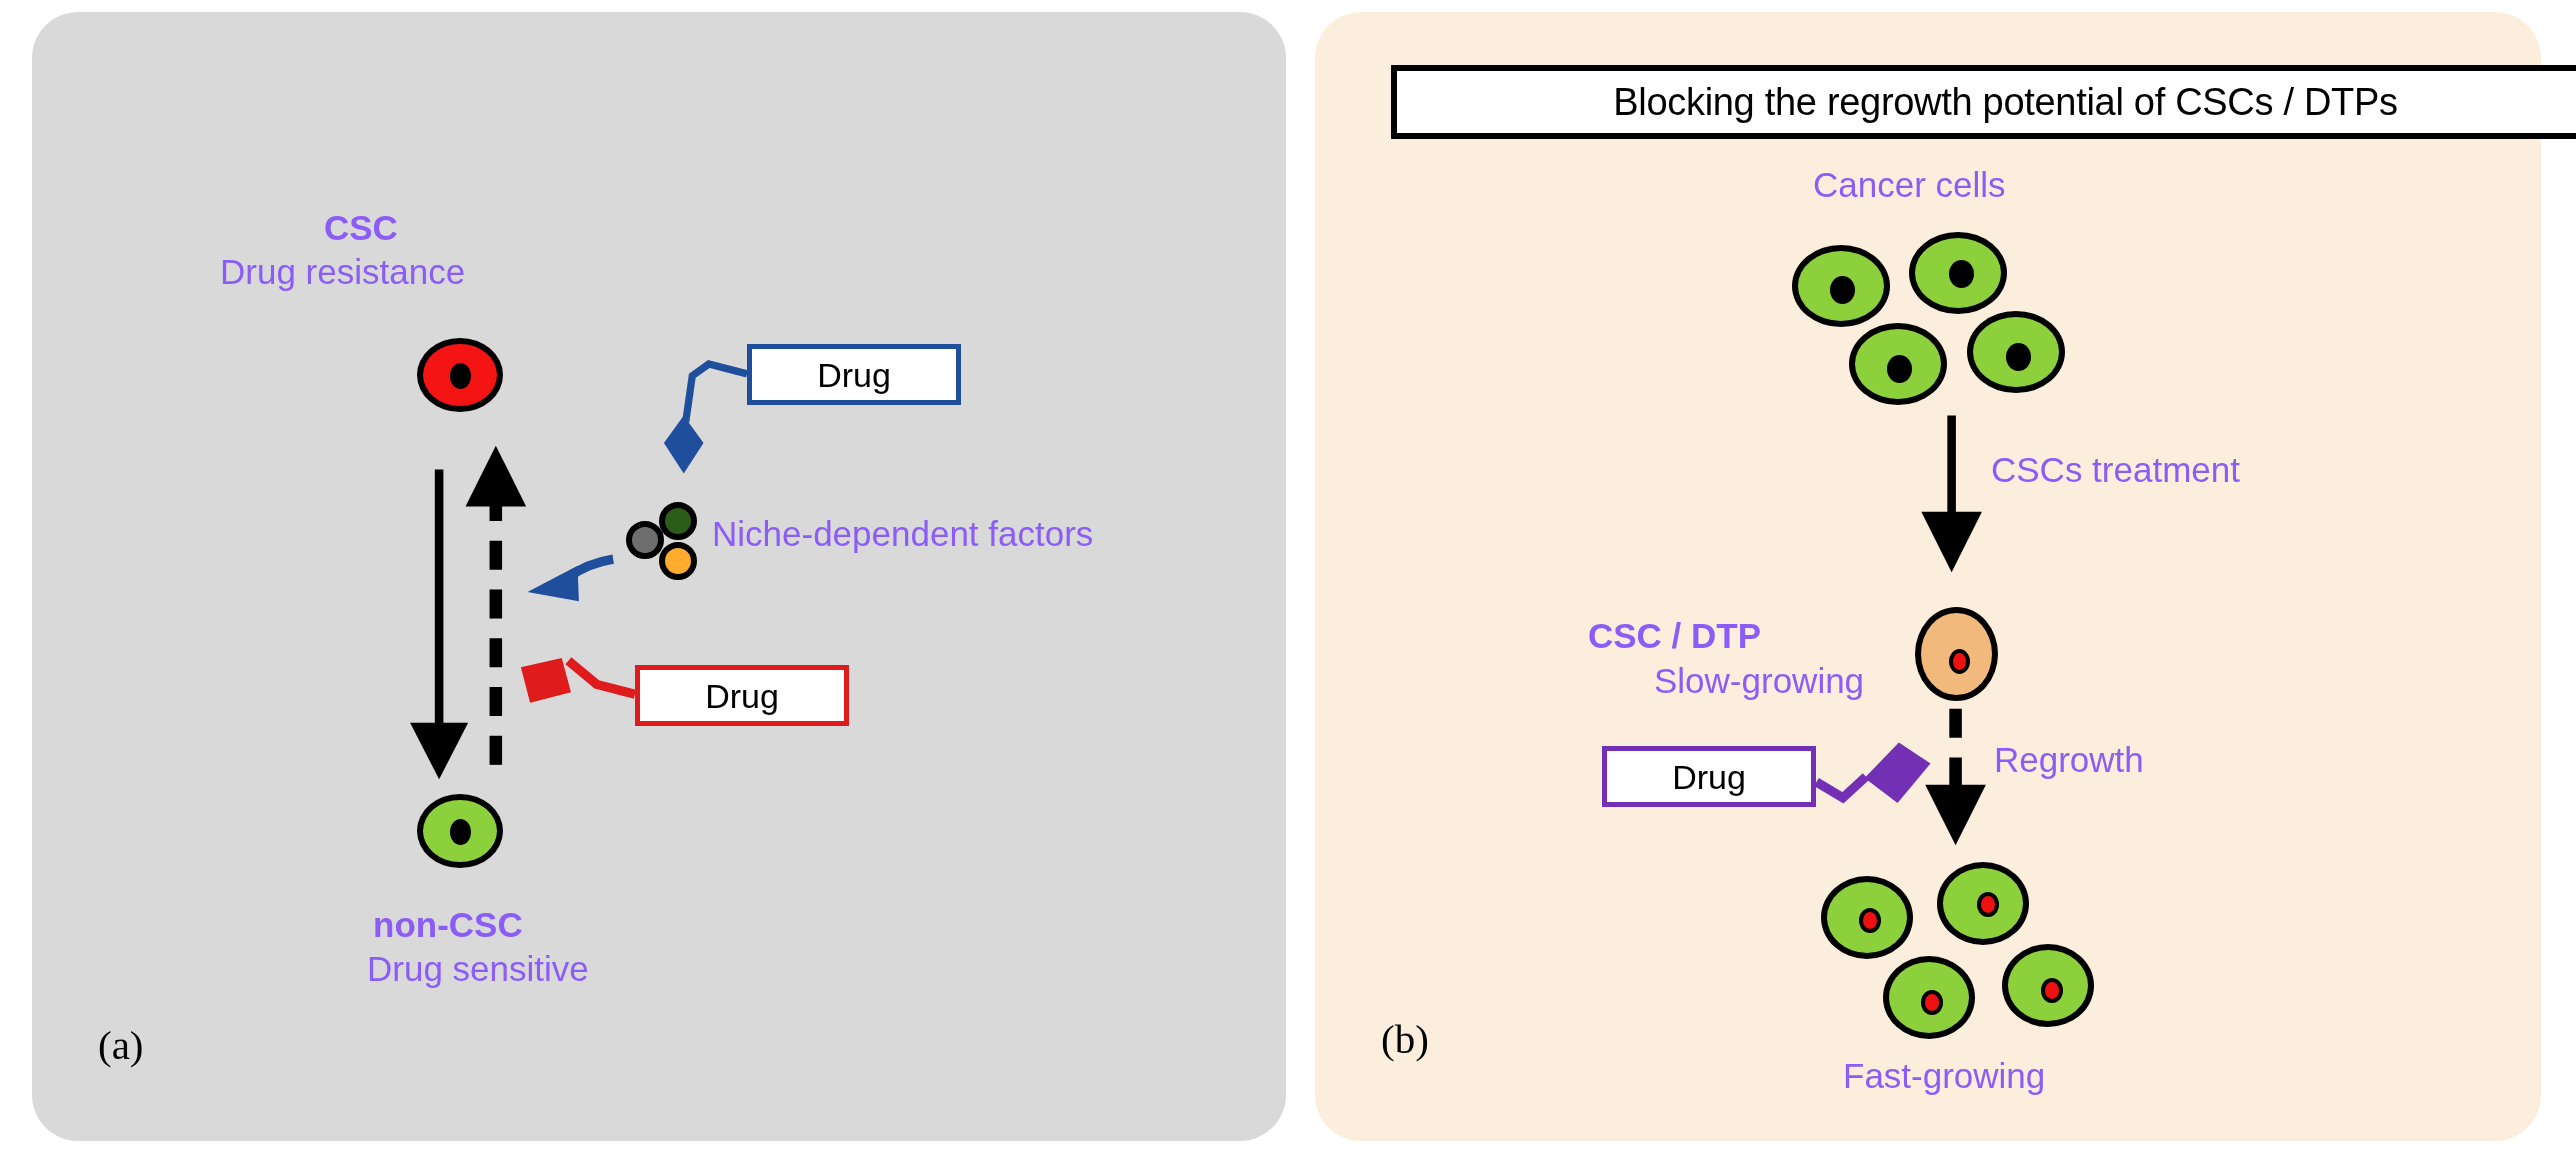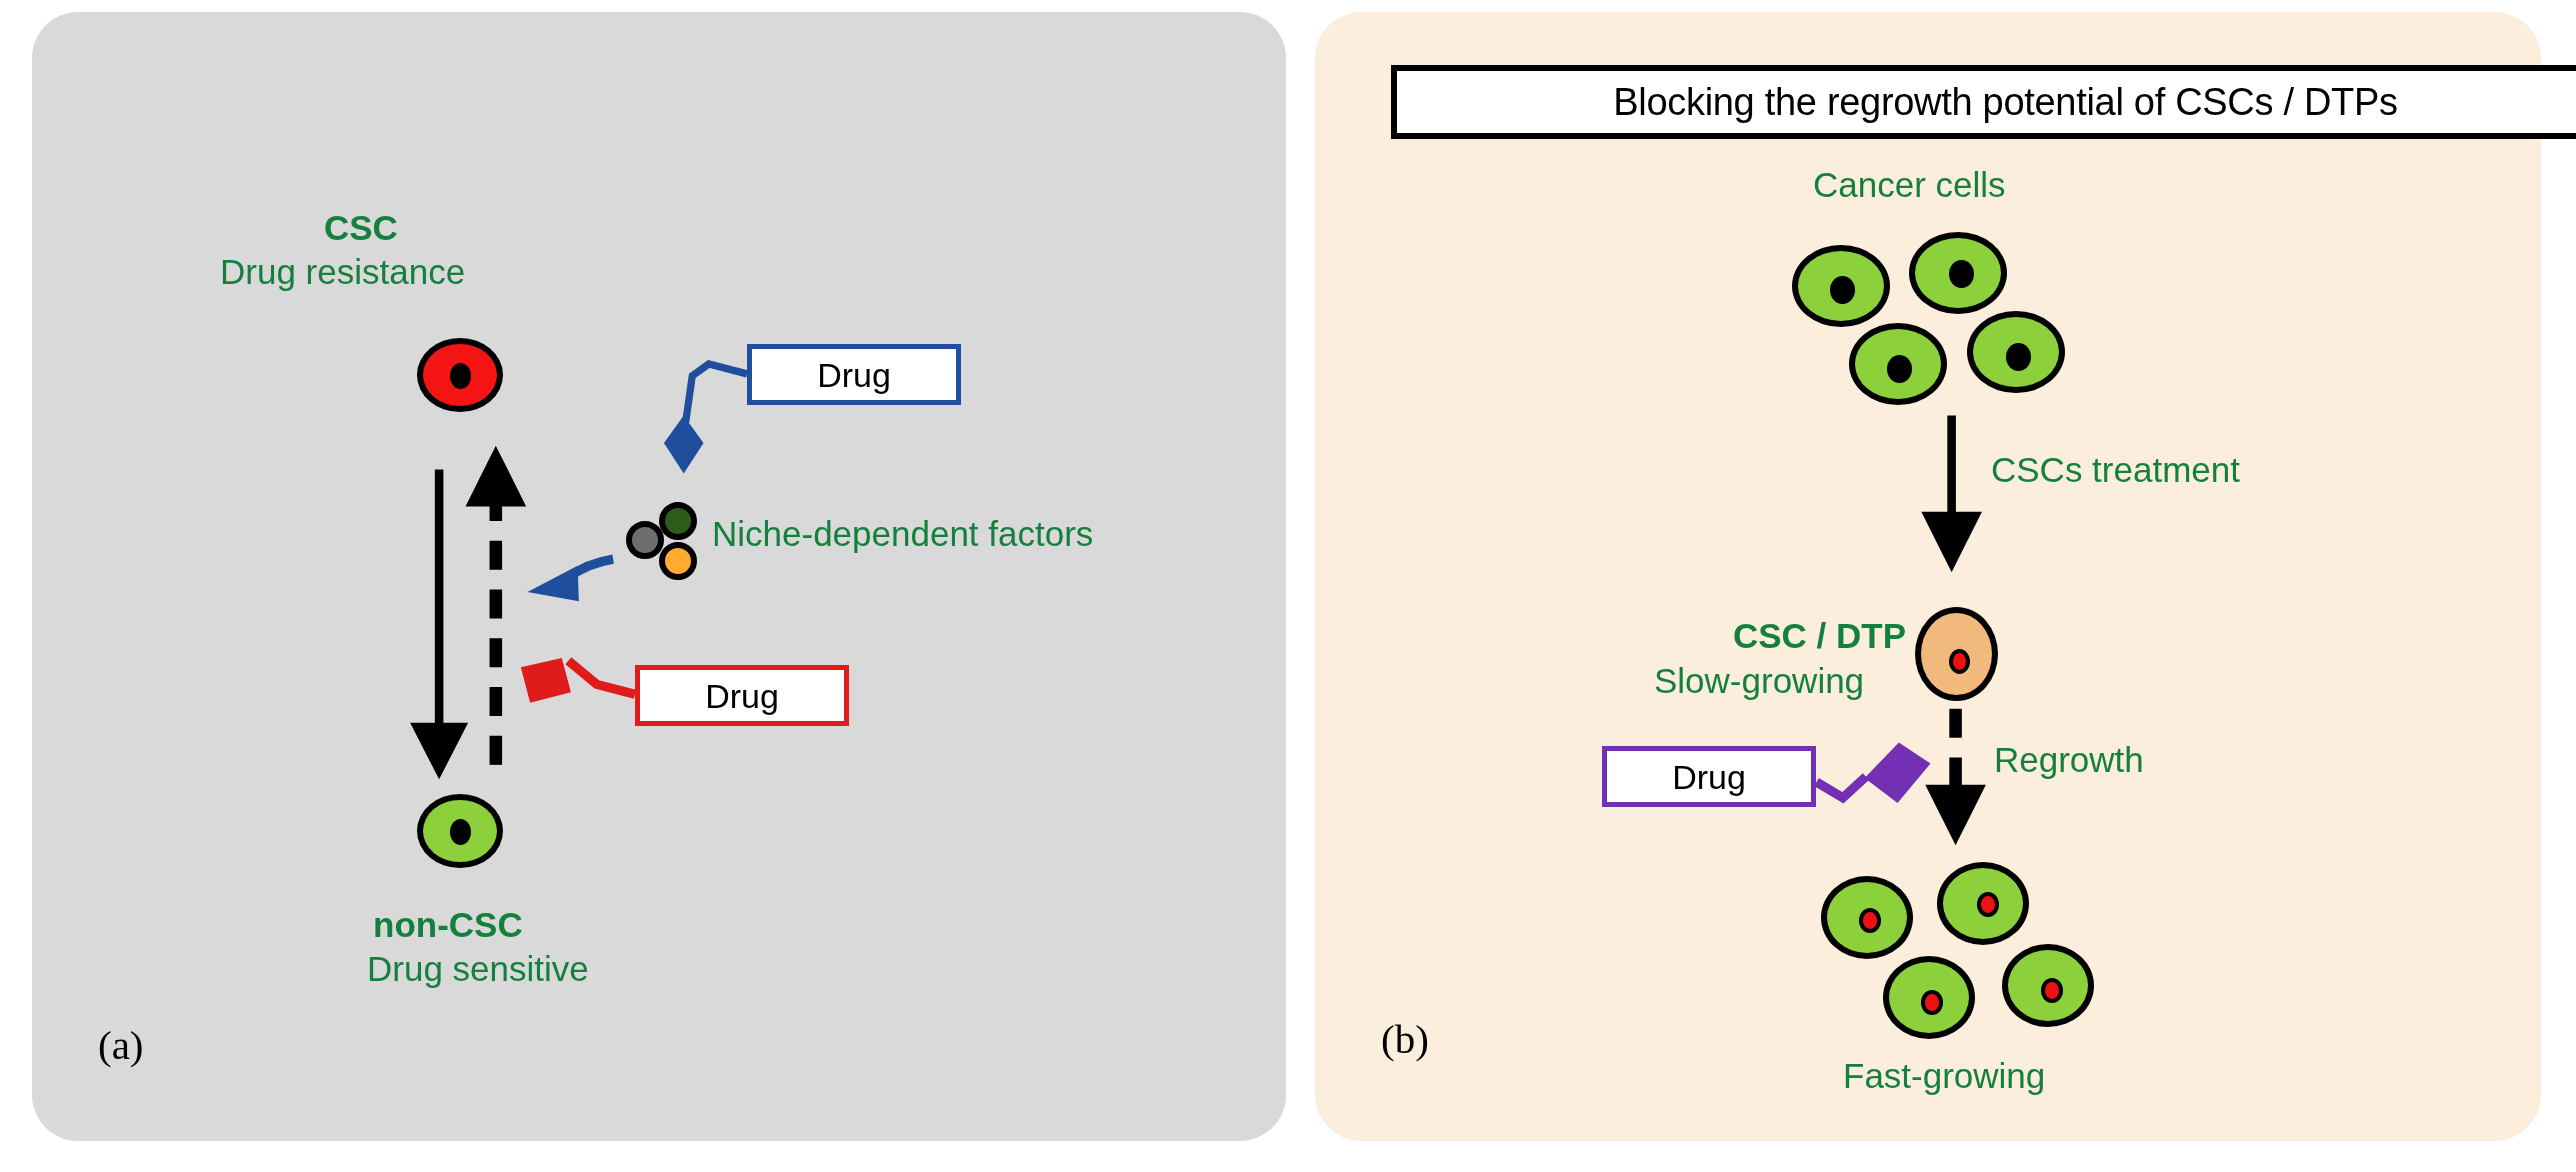--- a/index.html
+++ b/index.html
@@ -22,21 +22,21 @@
     box-sizing:border-box;
   }
   .title-box span{
     font-size:38px;font-weight:400;color:#000;letter-spacing:-0.3px;
     white-space:nowrap;line-height:1;
   }
   #title-a{left:99px;top:65px;width:1114px;height:74px;}
   #title-b{left:1391px;top:65px;width:1229px;height:74px;}
 
   
-  .lbl{position:absolute;white-space:nowrap;color:#15803d;line-height:1.05;}
+  .lbl{position:absolute;white-space:nowrap;color:#8b5cf6;line-height:1.05;}
   .lbl.bold{font-weight:bold;}
   .t53{font-size:35px;}
   .panel-tag{
     position:absolute;font-family:"Liberation Serif", serif;
     font-size:41px;color:#000;
   }
 
   
   .cell{position:absolute;box-sizing:border-box;border:6px solid #000;border-radius:50%;}
   .nucleus{position:absolute;border-radius:50%;box-sizing:border-box;}
@@ -111,21 +111,21 @@
   </div>
   <div class="cell" style="left:1849px;top:323px;width:98px;height:82px;background:#8cd13c;">
     <div class="nucleus nuc-black" style="left:32px;top:26px;width:25px;height:28px;"></div>
   </div>
   <div class="cell" style="left:1967px;top:311px;width:98px;height:82px;background:#8cd13c;">
     <div class="nucleus nuc-black" style="left:33px;top:26px;width:25px;height:28px;"></div>
   </div>
 
   <div class="lbl t53" style="left:1991px;top:452px;">CSCs treatment</div>
 
-  <div class="lbl bold t53" style="left:1733px;top:618px;">CSC / DTP</div>
+  <div class="lbl bold t53" style="left:1588px;top:618px;">CSC / DTP</div>
   <div class="lbl t53" style="left:1654px;top:663px;">Slow-growing</div>
 
   <div class="cell" style="left:1915px;top:607px;width:83px;height:94px;background:#f2b97c;">
     <div class="nucleus nuc-red" style="left:28px;top:36px;width:21px;height:25px;"></div>
   </div>
 
   <div class="drug-box" id="drug-purple">
     <span>Drug</span>
   </div>
 

